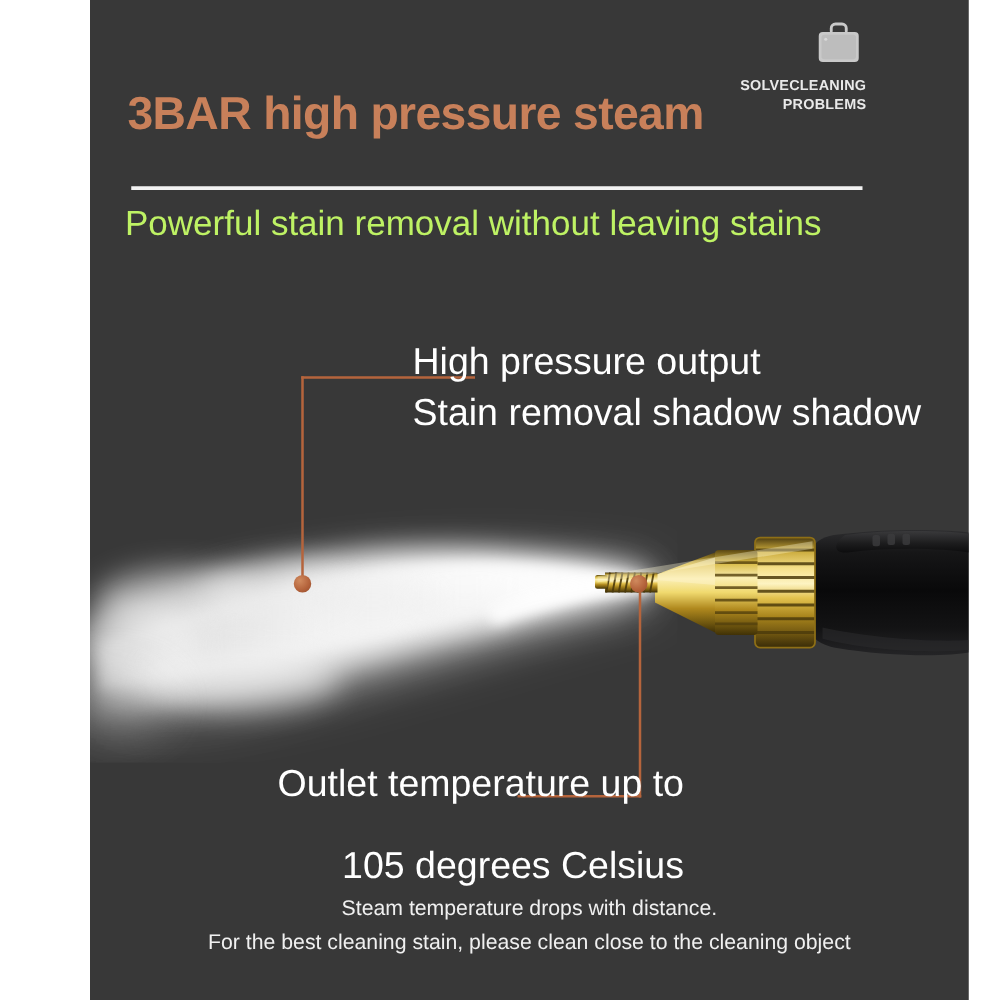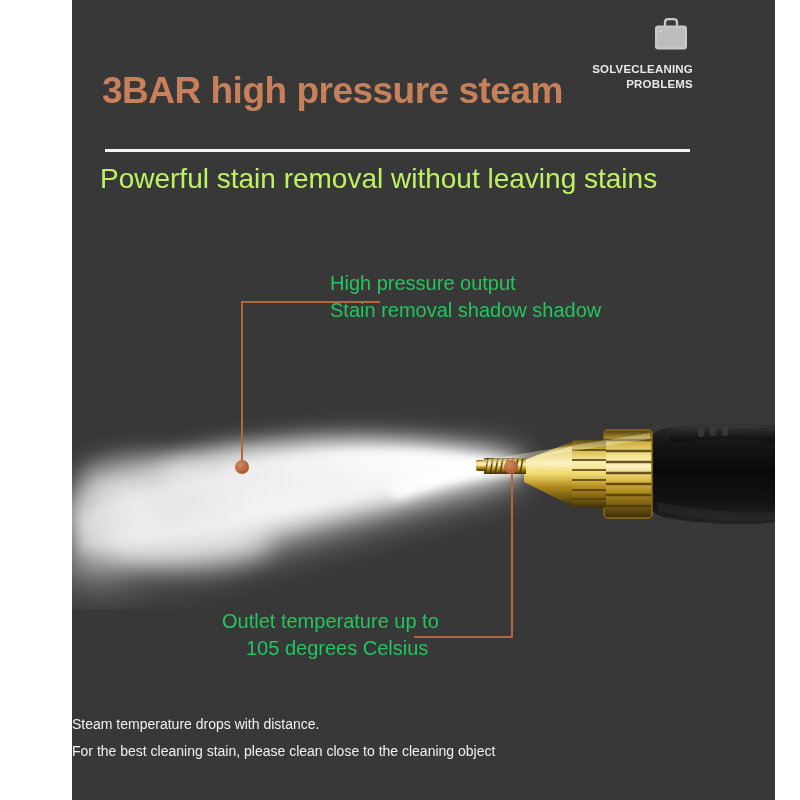--- a/index.html
+++ b/index.html
@@ -32,25 +32,25 @@
   .divider{
     position:absolute;left:33px;top:149px;width:585px;height:3px;background:#f2f2f2;
   }
   .subtitle{
     position:absolute;left:28px;top:161px;
     font-size:28px;color:#bef264;white-space:nowrap;line-height:1.3;
   }
 
   
   .callout{
-    position:absolute;color:#22c55e;font-size:20px;line-height:1.35;white-space:nowrap;
+    position:absolute;color:#ffffff;font-size:30px;line-height:1.35;white-space:nowrap;
   }
   #callout-top{left:258px;top:270px;}
-  #callout-bottom{left:150px;top:608px;}
-  #callout-bottom .l2{display:block;padding-left:24px;}
+  #callout-bottom{left:150px;top:608px;text-align:right;}
+  #callout-bottom .l2{display:block;padding-left:24px;margin-top:24px;}
 
   
   .lead{position:absolute;background:#b5643c;}
   #lead-top-h{left:169px;top:301px;width:139px;height:2px;}
   #lead-top-v{left:169px;top:301px;width:2px;height:162px;}
   #lead-bot-v{left:439px;top:471px;width:2px;height:167px;}
   #lead-bot-h{left:342px;top:636px;width:99px;height:2px;}
   .dot{
     position:absolute;width:14px;height:14px;border-radius:50%;
     background:radial-gradient(circle at 35% 32%,#d08a5e 0%,#b5643c 55%,#92492a 100%);
@@ -59,22 +59,22 @@
   #dot-tip{left:432px;top:460px;}
 
   
   #steam{position:absolute;left:0;top:330px;width:470px;height:280px;pointer-events:none;}
 
   
   #nozzle{position:absolute;left:390px;top:398px;width:313px;height:150px;}
 
   
   .caption{
-    position:absolute;width:703px;
-    color:#f0f0f0;font-size:14px;line-height:1.55;white-space:nowrap;
+    position:absolute;width:703px;text-align:center;
+    color:#f0f0f0;font-size:17px;line-height:1.55;white-space:nowrap;
   }
   #caption-1{left:0;top:714px;}
   #caption-2{left:0;top:741px;}
 </style>
 </head>
 <body>
 
 <div id="stage">
 
   <div id="panel">

